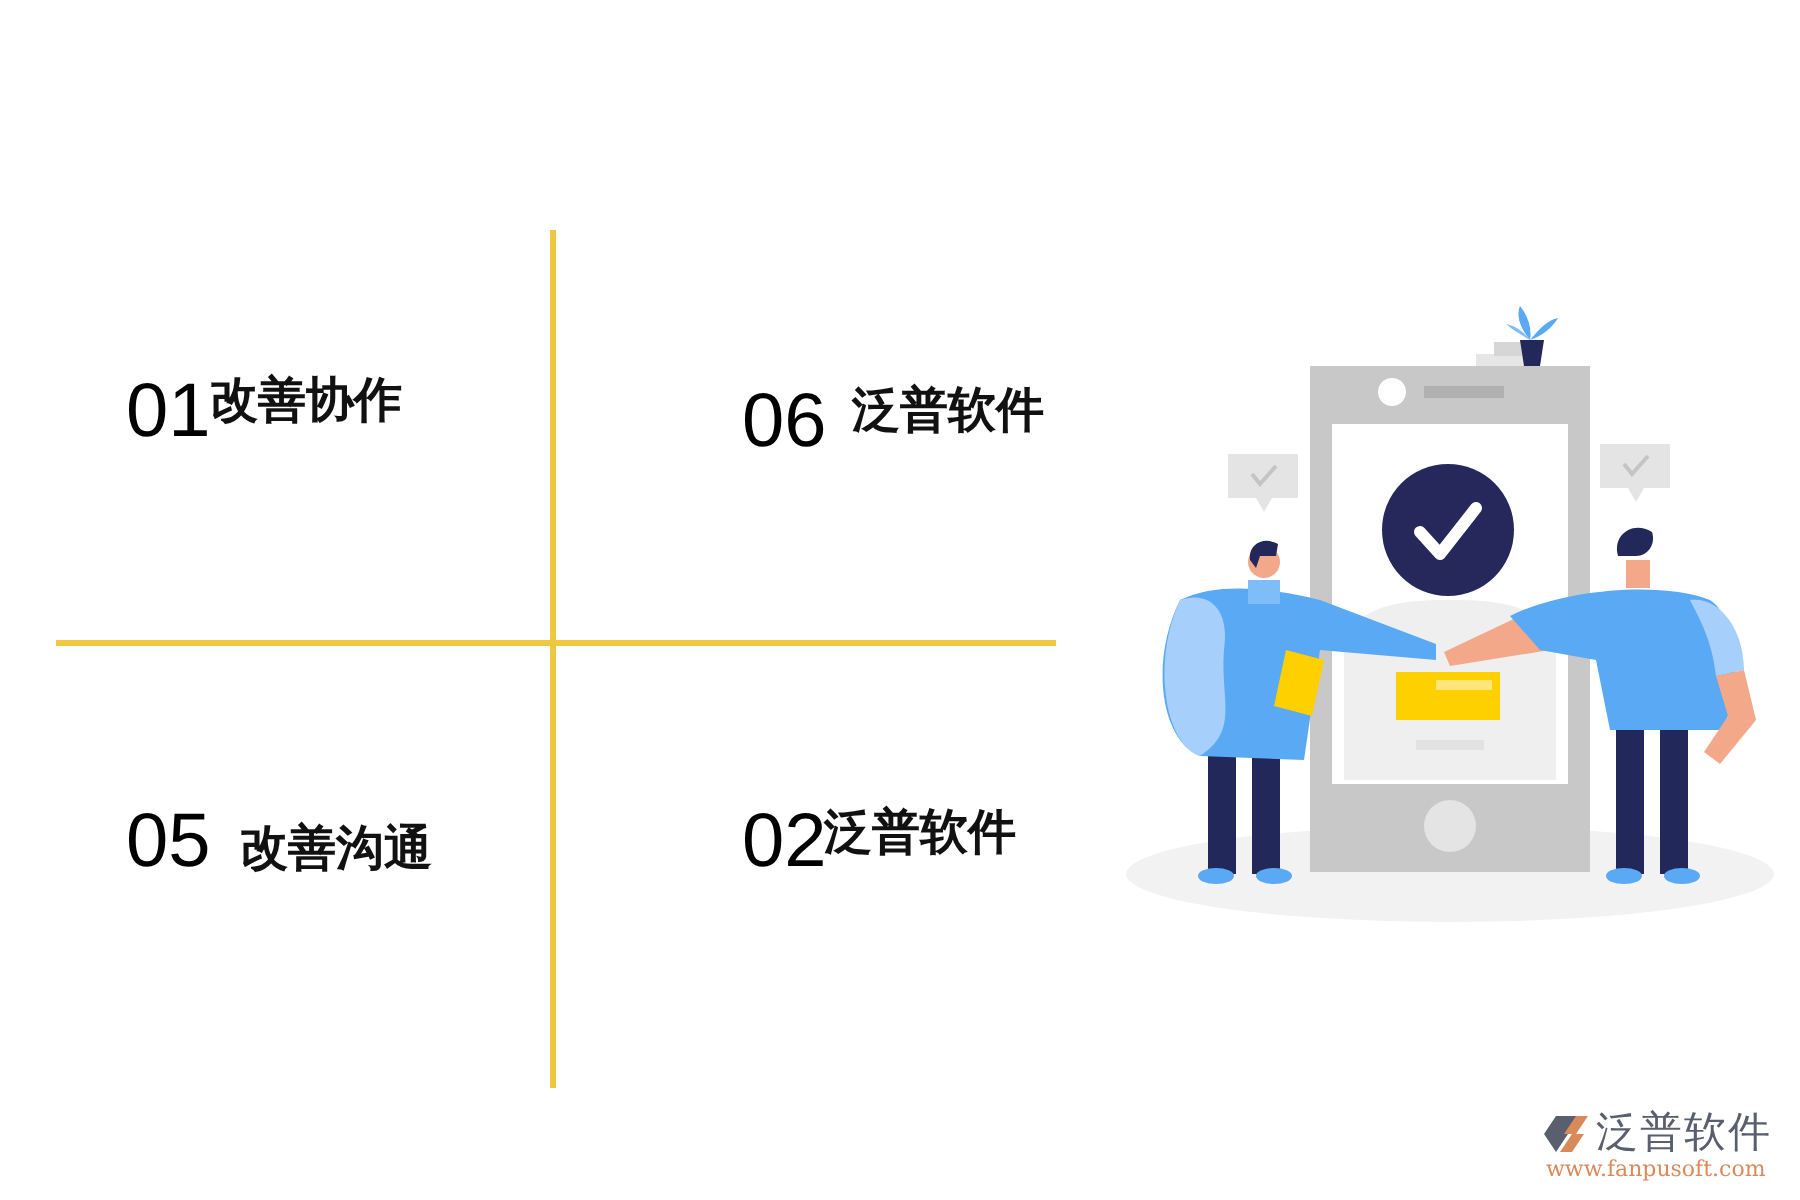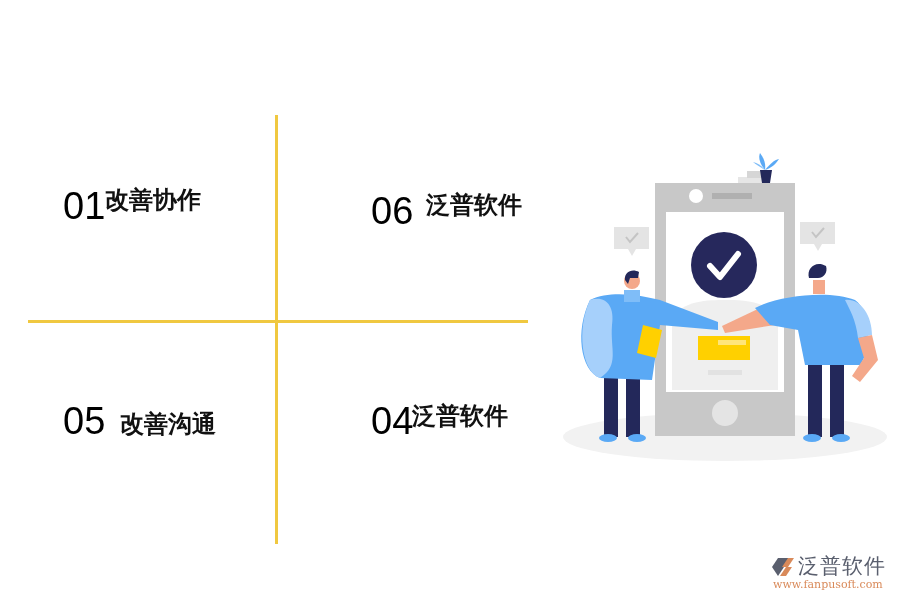--- a/index.html
+++ b/index.html
@@ -31,21 +31,21 @@
 
 <div class="num" style="left:23px; top:187px;">01</div>
 <div class="label" style="left:105px; top:188px;">改善协作</div>
 
 <div class="num" style="left:23px; top:402px;">05</div>
 <div class="label" style="left:120px; top:412px;text-align:right;">改善沟通</div>
 
 <div class="num" style="left:331px; top:192px;">06</div>
 <div class="label" style="left:426px; top:193px;">泛普软件</div>
 
-<div class="num" style="left:331px; top:402px;">04</div>
+<div class="num" style="left:331px; top:402px;">02</div>
 <div class="label" style="left:412px; top:404px;">泛普软件</div>
 
 <svg class="illus" viewBox="0 0 330 315" xmlns="http://www.w3.org/2000/svg">
 
   <ellipse cx="165" cy="287" rx="162" ry="24" fill="#F2F2F2"></ellipse>
 
   <rect x="178" y="27" width="30" height="8" fill="#E6E6E6"></rect>
   <rect x="187" y="21" width="22" height="7" fill="#D6D6D6"></rect>
   <path d="M200 20 L212 20 L210 33 L202 33 Z" fill="#23285A"></path>
   <path d="M205 20 C200 14,198 8,200 3 C204 8,206 14,205 20 Z" fill="#5AA9F5"></path>

